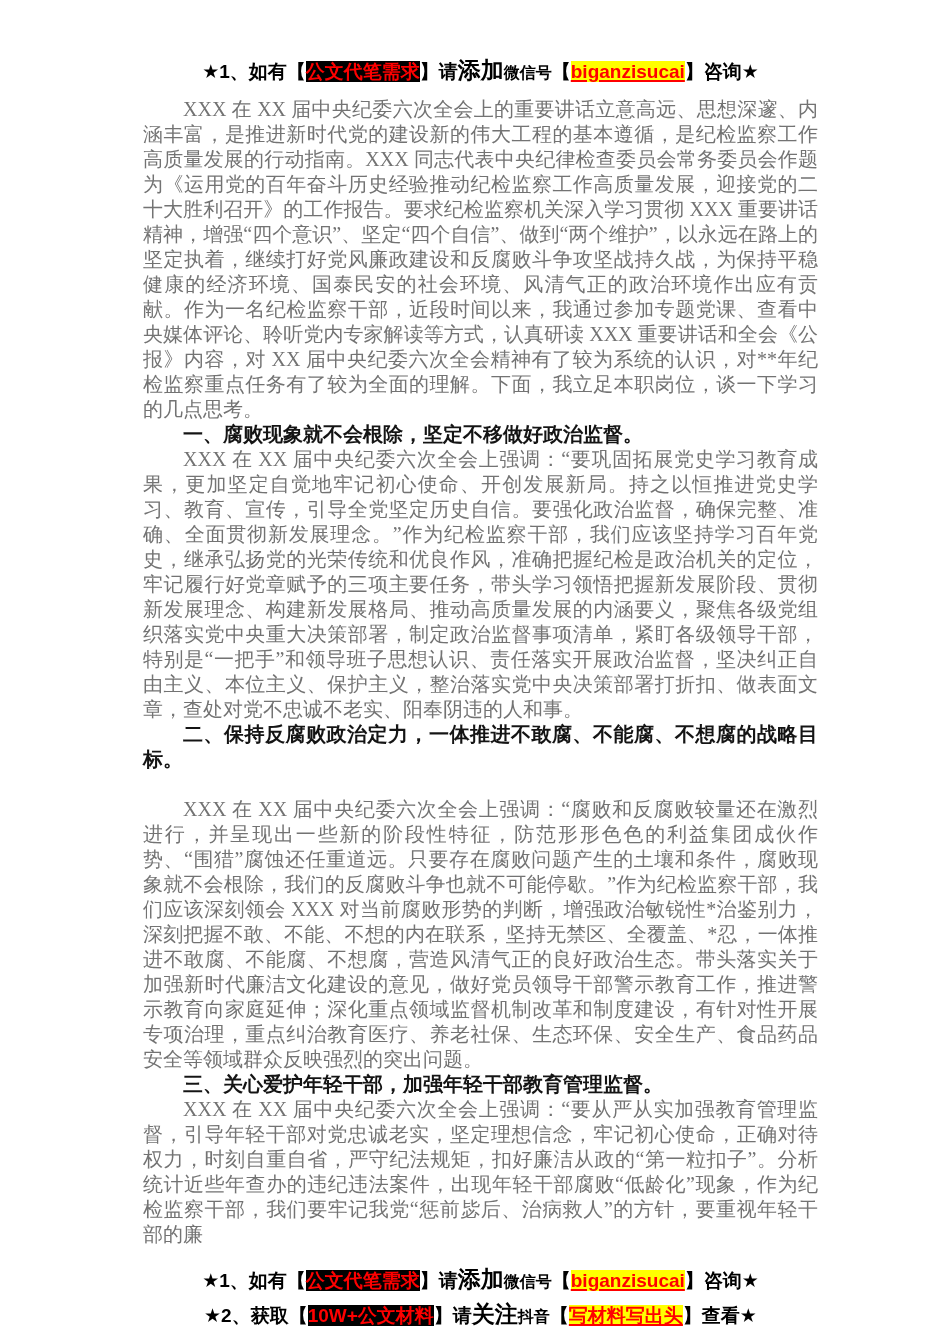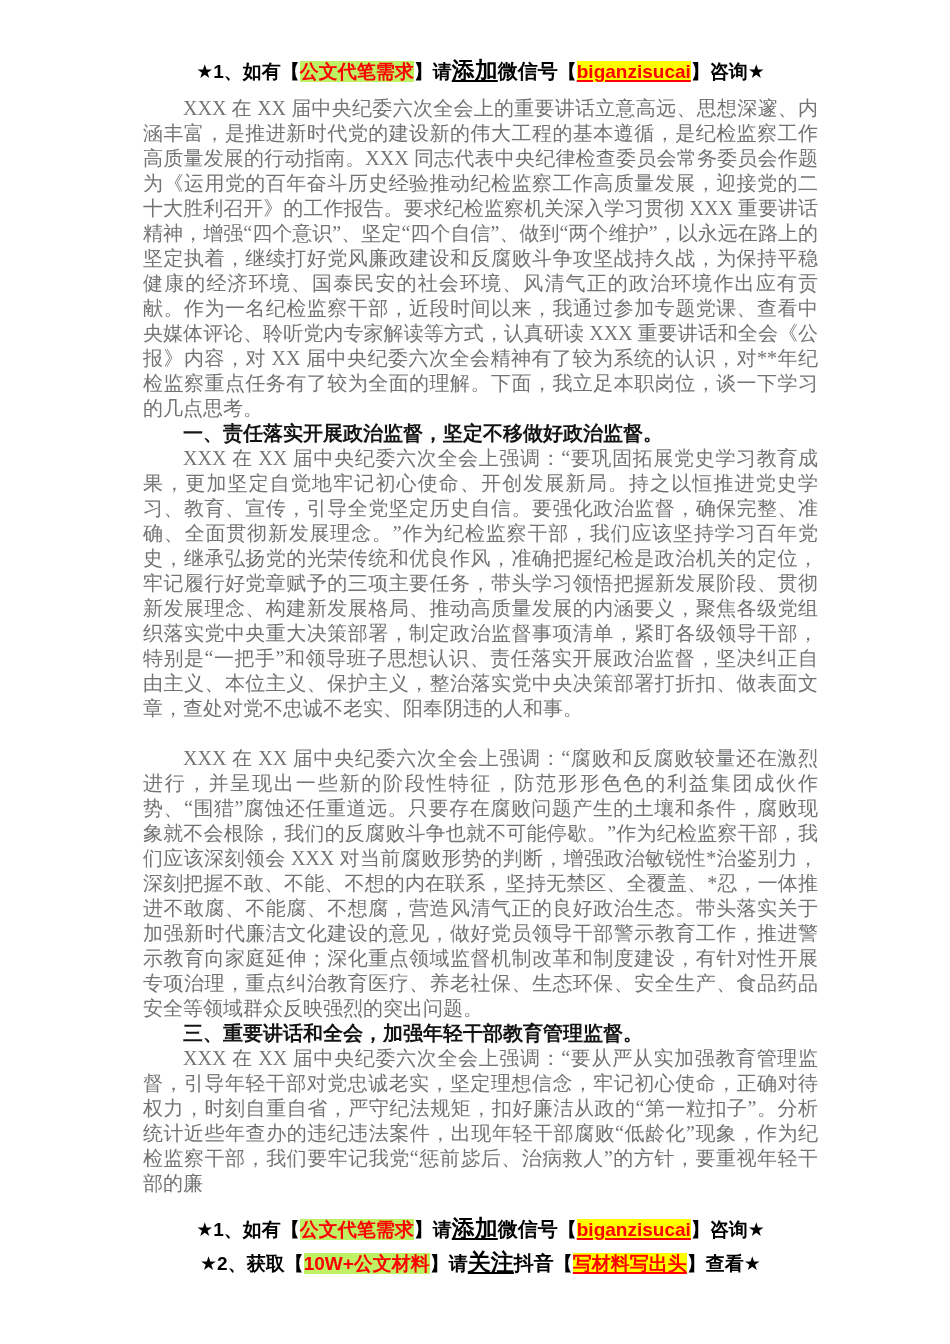--- a/index.html
+++ b/index.html
@@ -23,29 +23,28 @@
     font-family: "Liberation Sans", "DejaVu Sans", sans-serif;
     font-weight: bold;
     color: #000000;
     font-size: 19px;
     line-height: 32px;
     white-space: nowrap;
   }
   .promo span { vertical-align: baseline; }
   .promo .hl {
     color: #ff0000;
-    background: #bef264;
+    background: #000000;
   }
   .promo .big-underline {
     font-size: 23px;
-    text-decoration: underline;
     text-decoration-thickness: 2px;
     text-underline-offset: 2px;
   }
-  .promo .small { font-size: 20px; }
+  .promo .small { font-size: 16px; }
   .promo .hl-underline {
     color: #ff0000;
     background: #ffff00;
     text-decoration: underline;
     text-decoration-thickness: 2px;
     text-underline-offset: 2px;
   }
   .promo .latin {
     font-size: 19px;
     letter-spacing: 0px;
@@ -77,25 +76,26 @@
 </head>
 <body>
 
 <div class="page">
   <div class="promo promo-header">
     <div class="promo-line"><span>★1、如有【</span><span class="hl">公文代笔需求</span><span>】请</span><span class="big-underline">添加</span><span class="small">微信号</span><span>【</span><span class="hl-underline latin">biganzisucai</span><span>】咨询★</span></div>
   </div>
 
   <div class="doc">
       <p class="body-para">XXX 在 XX 届中央纪委六次全会上的重要讲话立意高远、思想深邃、内涵丰富，是推进新时代党的建设新的伟大工程的基本遵循，是纪检监察工作高质量发展的行动指南。XXX 同志代表中央纪律检查委员会常务委员会作题为《运用党的百年奋斗历史经验推动纪检监察工作高质量发展，迎接党的二十大胜利召开》的工作报告。要求纪检监察机关深入学习贯彻 XXX 重要讲话精神，增强“四个意识”、坚定“四个自信”、做到“两个维护”，以永远在路上的坚定执着，继续打好党风廉政建设和反腐败斗争攻坚战持久战，为保持平稳健康的经济环境、国泰民安的社会环境、风清气正的政治环境作出应有贡献。作为一名纪检监察干部，近段时间以来，我通过参加专题党课、查看中央媒体评论、聆听党内专家解读等方式，认真研读 XXX 重要讲话和全会《公报》内容，对 XX 届中央纪委六次全会精神有了较为系统的认识，对**年纪检监察重点任务有了较为全面的理解。下面，我立足本职岗位，谈一下学习的几点思考。</p>
-      <p class="heading-para">一、责任落实开展政治监督，坚定不移做好政治监督。</p>
+      <p class="heading-para">一、腐败现象就不会根除，坚定不移做好政治监督。</p>
       <p class="body-para">XXX 在 XX 届中央纪委六次全会上强调：“要巩固拓展党史学习教育成果，更加坚定自觉地牢记初心使命、开创发展新局。持之以恒推进党史学习、教育、宣传，引导全党坚定历史自信。要强化政治监督，确保完整、准确、全面贯彻新发展理念。”作为纪检监察干部，我们应该坚持学习百年党史，继承弘扬党的光荣传统和优良作风，准确把握纪检是政治机关的定位，牢记履行好党章赋予的三项主要任务，带头学习领悟把握新发展阶段、贯彻新发展理念、构建新发展格局、推动高质量发展的内涵要义，聚焦各级党组织落实党中央重大决策部署，制定政治监督事项清单，紧盯各级领导干部，特别是“一把手”和领导班子思想认识、责任落实开展政治监督，坚决纠正自由主义、本位主义、保护主义，整治落实党中央决策部署打折扣、做表面文章，查处对党不忠诚不老实、阳奉阴违的人和事。</p>
+      <p class="heading-para">二、保持反腐败政治定力，一体推进不敢腐、不能腐、不想腐的战略目标。</p>
       <p class="spacer-para"></p>
       <p class="body-para">XXX 在 XX 届中央纪委六次全会上强调：“腐败和反腐败较量还在激烈进行，并呈现出一些新的阶段性特征，防范形形色色的利益集团成伙作势、“围猎”腐蚀还任重道远。只要存在腐败问题产生的土壤和条件，腐败现象就不会根除，我们的反腐败斗争也就不可能停歇。”作为纪检监察干部，我们应该深刻领会 XXX 对当前腐败形势的判断，增强政治敏锐性*治鉴别力，深刻把握不敢、不能、不想的内在联系，坚持无禁区、全覆盖、*忍，一体推进不敢腐、不能腐、不想腐，营造风清气正的良好政治生态。带头落实关于加强新时代廉洁文化建设的意见，做好党员领导干部警示教育工作，推进警示教育向家庭延伸；深化重点领域监督机制改革和制度建设，有针对性开展专项治理，重点纠治教育医疗、养老社保、生态环保、安全生产、食品药品安全等领域群众反映强烈的突出问题。</p>
-      <p class="heading-para">三、重要讲话和全会，加强年轻干部教育管理监督。</p>
+      <p class="heading-para">三、关心爱护年轻干部，加强年轻干部教育管理监督。</p>
       <p class="body-para">XXX 在 XX 届中央纪委六次全会上强调：“要从严从实加强教育管理监督，引导年轻干部对党忠诚老实，坚定理想信念，牢记初心使命，正确对待权力，时刻自重自省，严守纪法规矩，扣好廉洁从政的“第一粒扣子”。分析统计近些年查办的违纪违法案件，出现年轻干部腐败“低龄化”现象，作为纪检监察干部，我们要牢记我党“惩前毖后、治病救人”的方针，要重视年轻干部的廉</p>
     </div>
 
   <div class="promo promo-footer">
     <div class="promo-line"><span>★1、如有【</span><span class="hl">公文代笔需求</span><span>】请</span><span class="big-underline">添加</span><span class="small">微信号</span><span>【</span><span class="hl-underline latin">biganzisucai</span><span>】咨询★</span></div>
     <div class="promo-line"><span>★2、获取【</span><span class="hl">10W+公文材料</span><span>】请</span><span class="big-underline">关注</span><span class="small">抖音</span><span>【</span><span class="hl-underline">写材料写出头</span><span>】查看★</span></div>
   </div>
 </div>
 
 </body></html>

